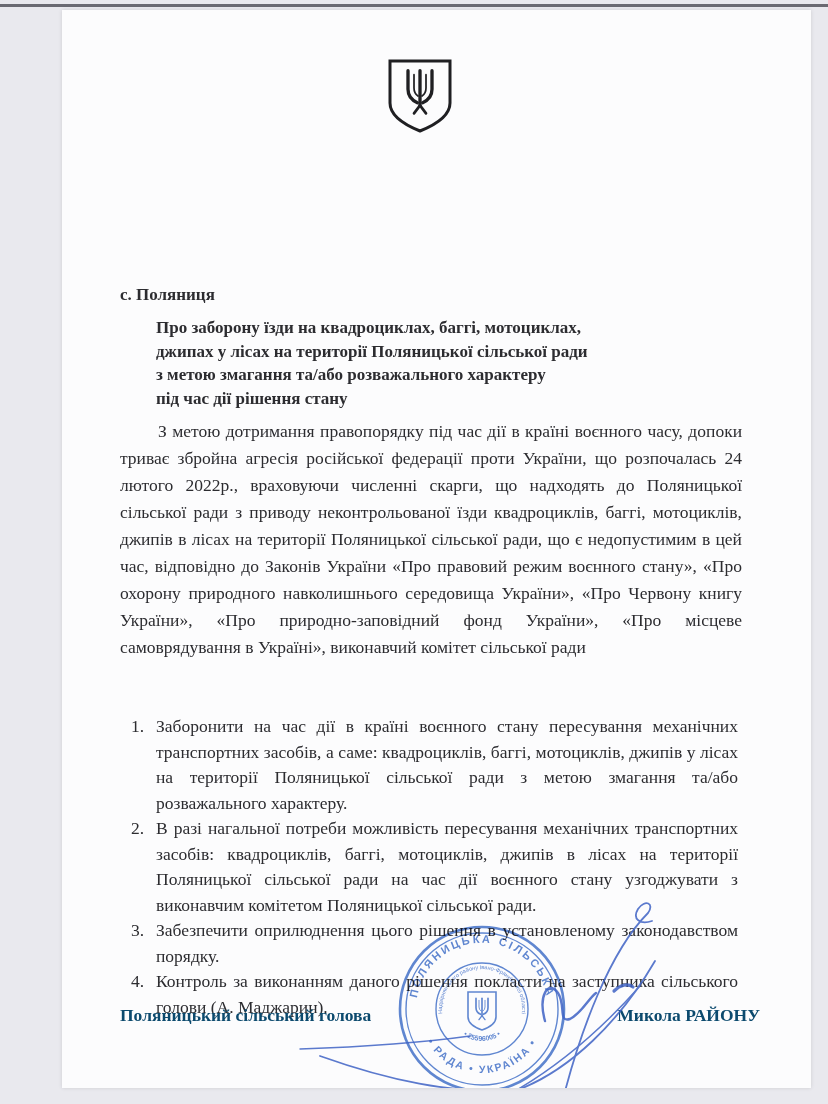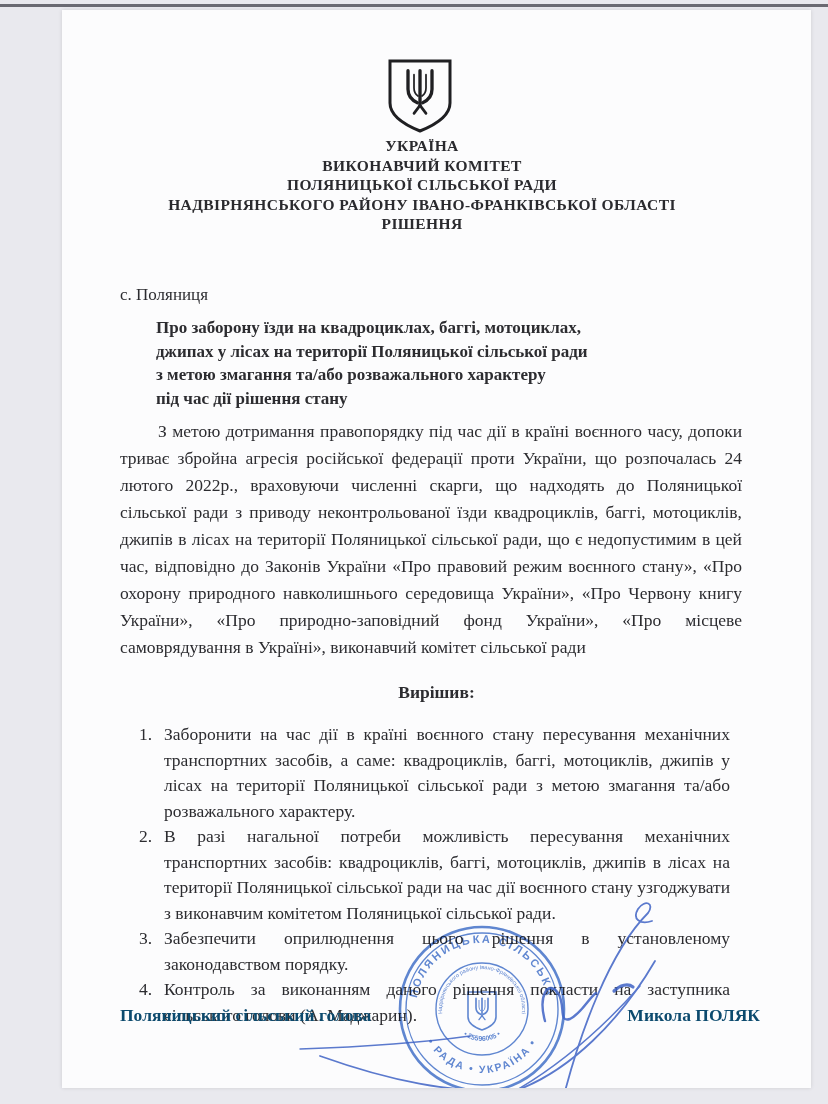--- a/index.html
+++ b/index.html
@@ -24,36 +24,36 @@
   .emblem { left:322px; top:49px; width:72px; height:74px; color:#1f1f22; }
   .letterhead {
     left:30px; top:126px; width:660px; text-align:center;
     font-weight:bold; font-size:15.5px; line-height:19.5px;
     letter-spacing:.4px; color:#2a2a2e;
   }
   .meta-row {
     left:58px; top:230px; width:640px; display:flex;
     justify-content:space-between; font-weight:bold; font-size:17px;
   }
-  .place { left:58px; top:275px; font-weight:normal; font-size:17px; }
+  .place { left:58px; top:275px; font-weight:bold; font-size:17px; }
   .subject {
     left:58px; top:306px; width:622px; font-weight:bold;
     font-size:17px; line-height:23.5px;margin-left:36px;
   }
   .preamble {
     left:58px; top:408px; width:622px; font-size:17.5px;
     line-height:27px; text-align:justify; text-indent:38px;
   }
   .resolution-heading {
     left:0; top:672px; width:749px; text-align:center;
     font-weight:bold; font-size:17.5px;
   }
   .decision-list { left:58px; top:700px; width:622px; }
   .decision-list ol {
-    margin:12px; padding:0; list-style:none; counter-reset:n;
+    margin:4px; padding:0; list-style:none; counter-reset:n;
     font-size:17.5px; line-height:25.5px;
   }
   .decision-list li {
     counter-increment:n; position:relative; padding-left:32px;
     text-align:justify;
   }
   .decision-list li::before {
     content:counter(n) "."; position:absolute; left:7px;
   }
   .signature-row {
@@ -86,54 +86,46 @@
 <div class="canvas">
   <div class="scan-top-line"></div>
 
   <div class="page">
 
     <svg class="abs emblem" viewBox="0 0 72 74">
       <path d="M6 2 H66 V44 Q66 60 36 72 Q6 60 6 44 Z" fill="none" stroke="currentColor" stroke-width="3"></path>
       <use href="#tryzub-sym" x="16" y="6" width="40" height="54"></use>
     </svg>
 
-    <div class="abs letterhead">
-      <div>УКРАЇНА</div>
-      <div>ВИКОНАВЧИЙ КОМІТЕТ</div>
-      <div>ПОЛЯНИЦЬКОЇ  СІЛЬСЬКОЇ РАДИ</div>
-      <div>НАДВІРНЯНСЬКОГО РАЙОНУ ІВАНО-ФРАНКІВСЬКОЇ ОБЛАСТІ</div>
-      <div>РІШЕННЯ</div>
-    </div>
 
 
     <div class="abs place">с. Поляниця</div>
 
     <div class="abs subject">
       <div>Про заборону їзди на квадроциклах, баггі, мотоциклах,</div>
       <div>джипах у лісах на території Поляницької сільської ради</div>
       <div>з метою змагання та/або розважального характеру</div>
       <div>під час дії рішення стану</div>
     </div>
 
     <div class="abs preamble">З метою дотримання правопорядку під час дії в країні воєнного часу, допоки триває збройна агресія російської федерації проти України, що розпочалась 24 лютого 2022р., враховуючи численні скарги, що надходять до Поляницької сільської ради з приводу неконтрольованої їзди квадроциклів, баггі, мотоциклів, джипів в лісах на території Поляницької сільської ради, що є недопустимим в цей час, відповідно до Законів України «Про правовий режим воєнного стану», «Про охорону природного навколишнього середовища України», «Про Червону книгу України», «Про природно-заповідний фонд України», «Про місцеве самоврядування в Україні», виконавчий комітет сільської ради</div>
 
-    <div class="abs resolution-heading">Вирішив:</div>
 
     <div class="abs decision-list">
       <ol>
         <li>Заборонити на час дії в країні воєнного стану пересування механічних транспортних засобів, а саме: квадроциклів, баггі, мотоциклів, джипів у лісах на території Поляницької сільської ради з метою змагання та/або розважального характеру.</li>
         <li>В разі нагальної потреби можливість пересування механічних транспортних засобів: квадроциклів, баггі, мотоциклів, джипів в лісах на території Поляницької сільської ради на час дії воєнного стану узгоджувати з виконавчим комітетом Поляницької сільської ради.</li>
         <li>Забезпечити оприлюднення цього рішення в установленому законодавством порядку.</li>
         <li>Контроль за виконанням даного рішення покласти на заступника сільського голови (А. Маджарин).</li>
       </ol>
     </div>
 
     <div class="abs signature-row">
       <span>Поляницький сільський голова</span>
-      <span>Микола ПОЛЯК</span>
+      <span>Микола РАЙОНУ</span>
     </div>
 
     <svg class="abs stamp-svg" viewBox="0 0 190 190">
       <g fill="none" stroke="#4a77cc">
         <circle cx="95" cy="95" r="82" stroke-width="2.6"></circle>
         <circle cx="95" cy="95" r="76" stroke-width="1.4"></circle>
         <circle cx="95" cy="95" r="46" stroke-width="1.4"></circle>
       </g>
       <defs>
         <path id="arc-outer-top" d="M 34 120 A 66 66 0 1 1 156 120"></path>

